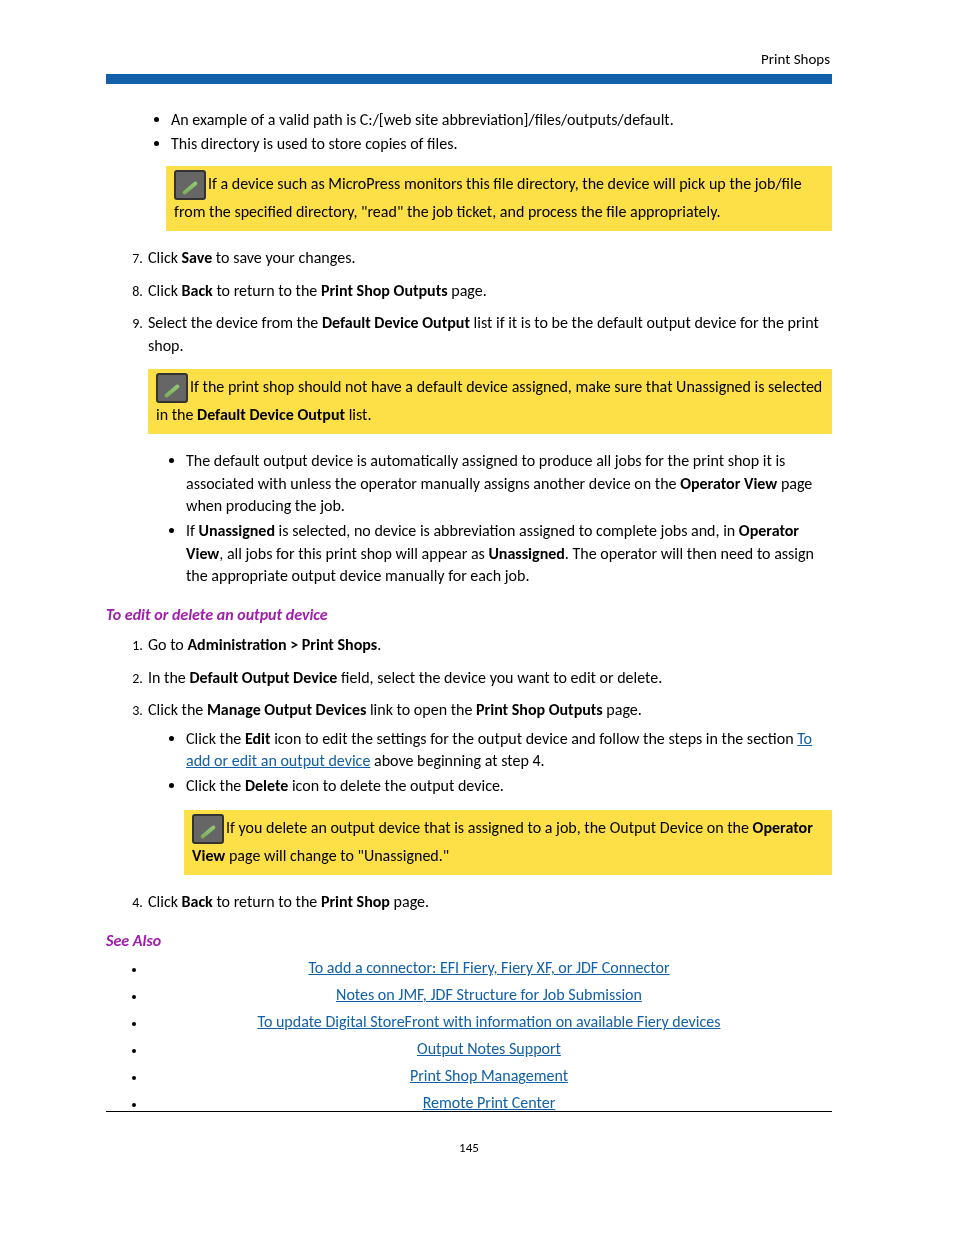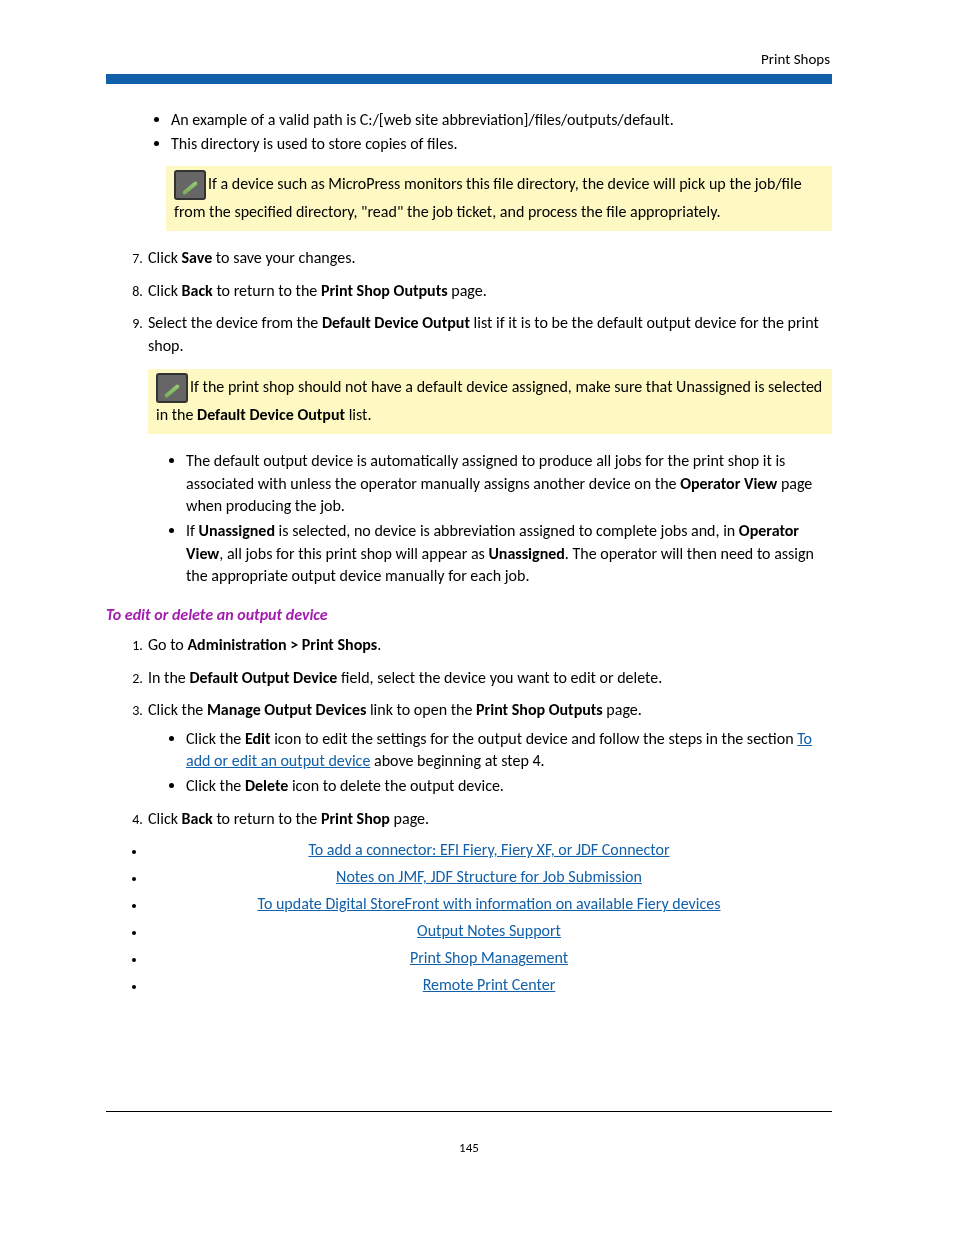--- a/index.html
+++ b/index.html
@@ -32,21 +32,21 @@
   ul.bullets {
     list-style: disc;
     margin: 0 0 10px 0;
     padding-left: 65px;
   }
   ul.bullets li {
     margin: 2px 0;
     line-height: 1.35;
   }
   .note-box {
-    background: #fef9c3;
+    background: #fde047;
     padding: 4px 8px 8px 8px;
     margin: 12px 0 16px 60px;
     line-height: 1.45;
   }
   .note-box.inner {
     margin-left: 60px;
   }
   .note-icon {
     display: inline-block;
     width: 28px;
@@ -187,26 +187,30 @@
 
       <ul class="sub-bullets">
         <li>
           <span>Click the </span><b>Edit</b><span> icon to edit the settings for the output device and follow the steps in the section </span><a href="#" class="link">To add or edit an output device</a><span> above beginning at step 4.</span>
         </li>
         <li>
           <span>Click the </span><b>Delete</b><span> icon to delete the output device.</span>
         </li>
       </ul>
 
+      <div class="note-box" style="margin-left:36px;">
+        <span class="note-icon"></span><span>If you delete an output device that is assigned to a job, the Output Device on the </span><b>Operator View</b><span> page will change to "Unassigned."</span>
+      </div>
     </li>
     <li>
       <span>Click </span><b>Back</b><span> to return to the </span><b>Print Shop</b><span> page.</span>
     </li>
   </ol>
 
+  <div class="heading-italic">See Also</div>
 
   <ul class="see-also">
     <li><a href="#" class="link">To add a connector: EFI Fiery,  Fiery XF, or JDF Connector</a></li>
     <li><a href="#" class="link">Notes on JMF, JDF Structure for Job Submission</a></li>
     <li><a href="#" class="link">To update Digital StoreFront with information on available Fiery devices</a></li>
     <li><a href="#" class="link">Output Notes Support</a></li>
     <li><a href="#" class="link">Print Shop Management</a></li>
     <li><a href="#" class="link">Remote Print Center</a></li>
   </ul>
 

